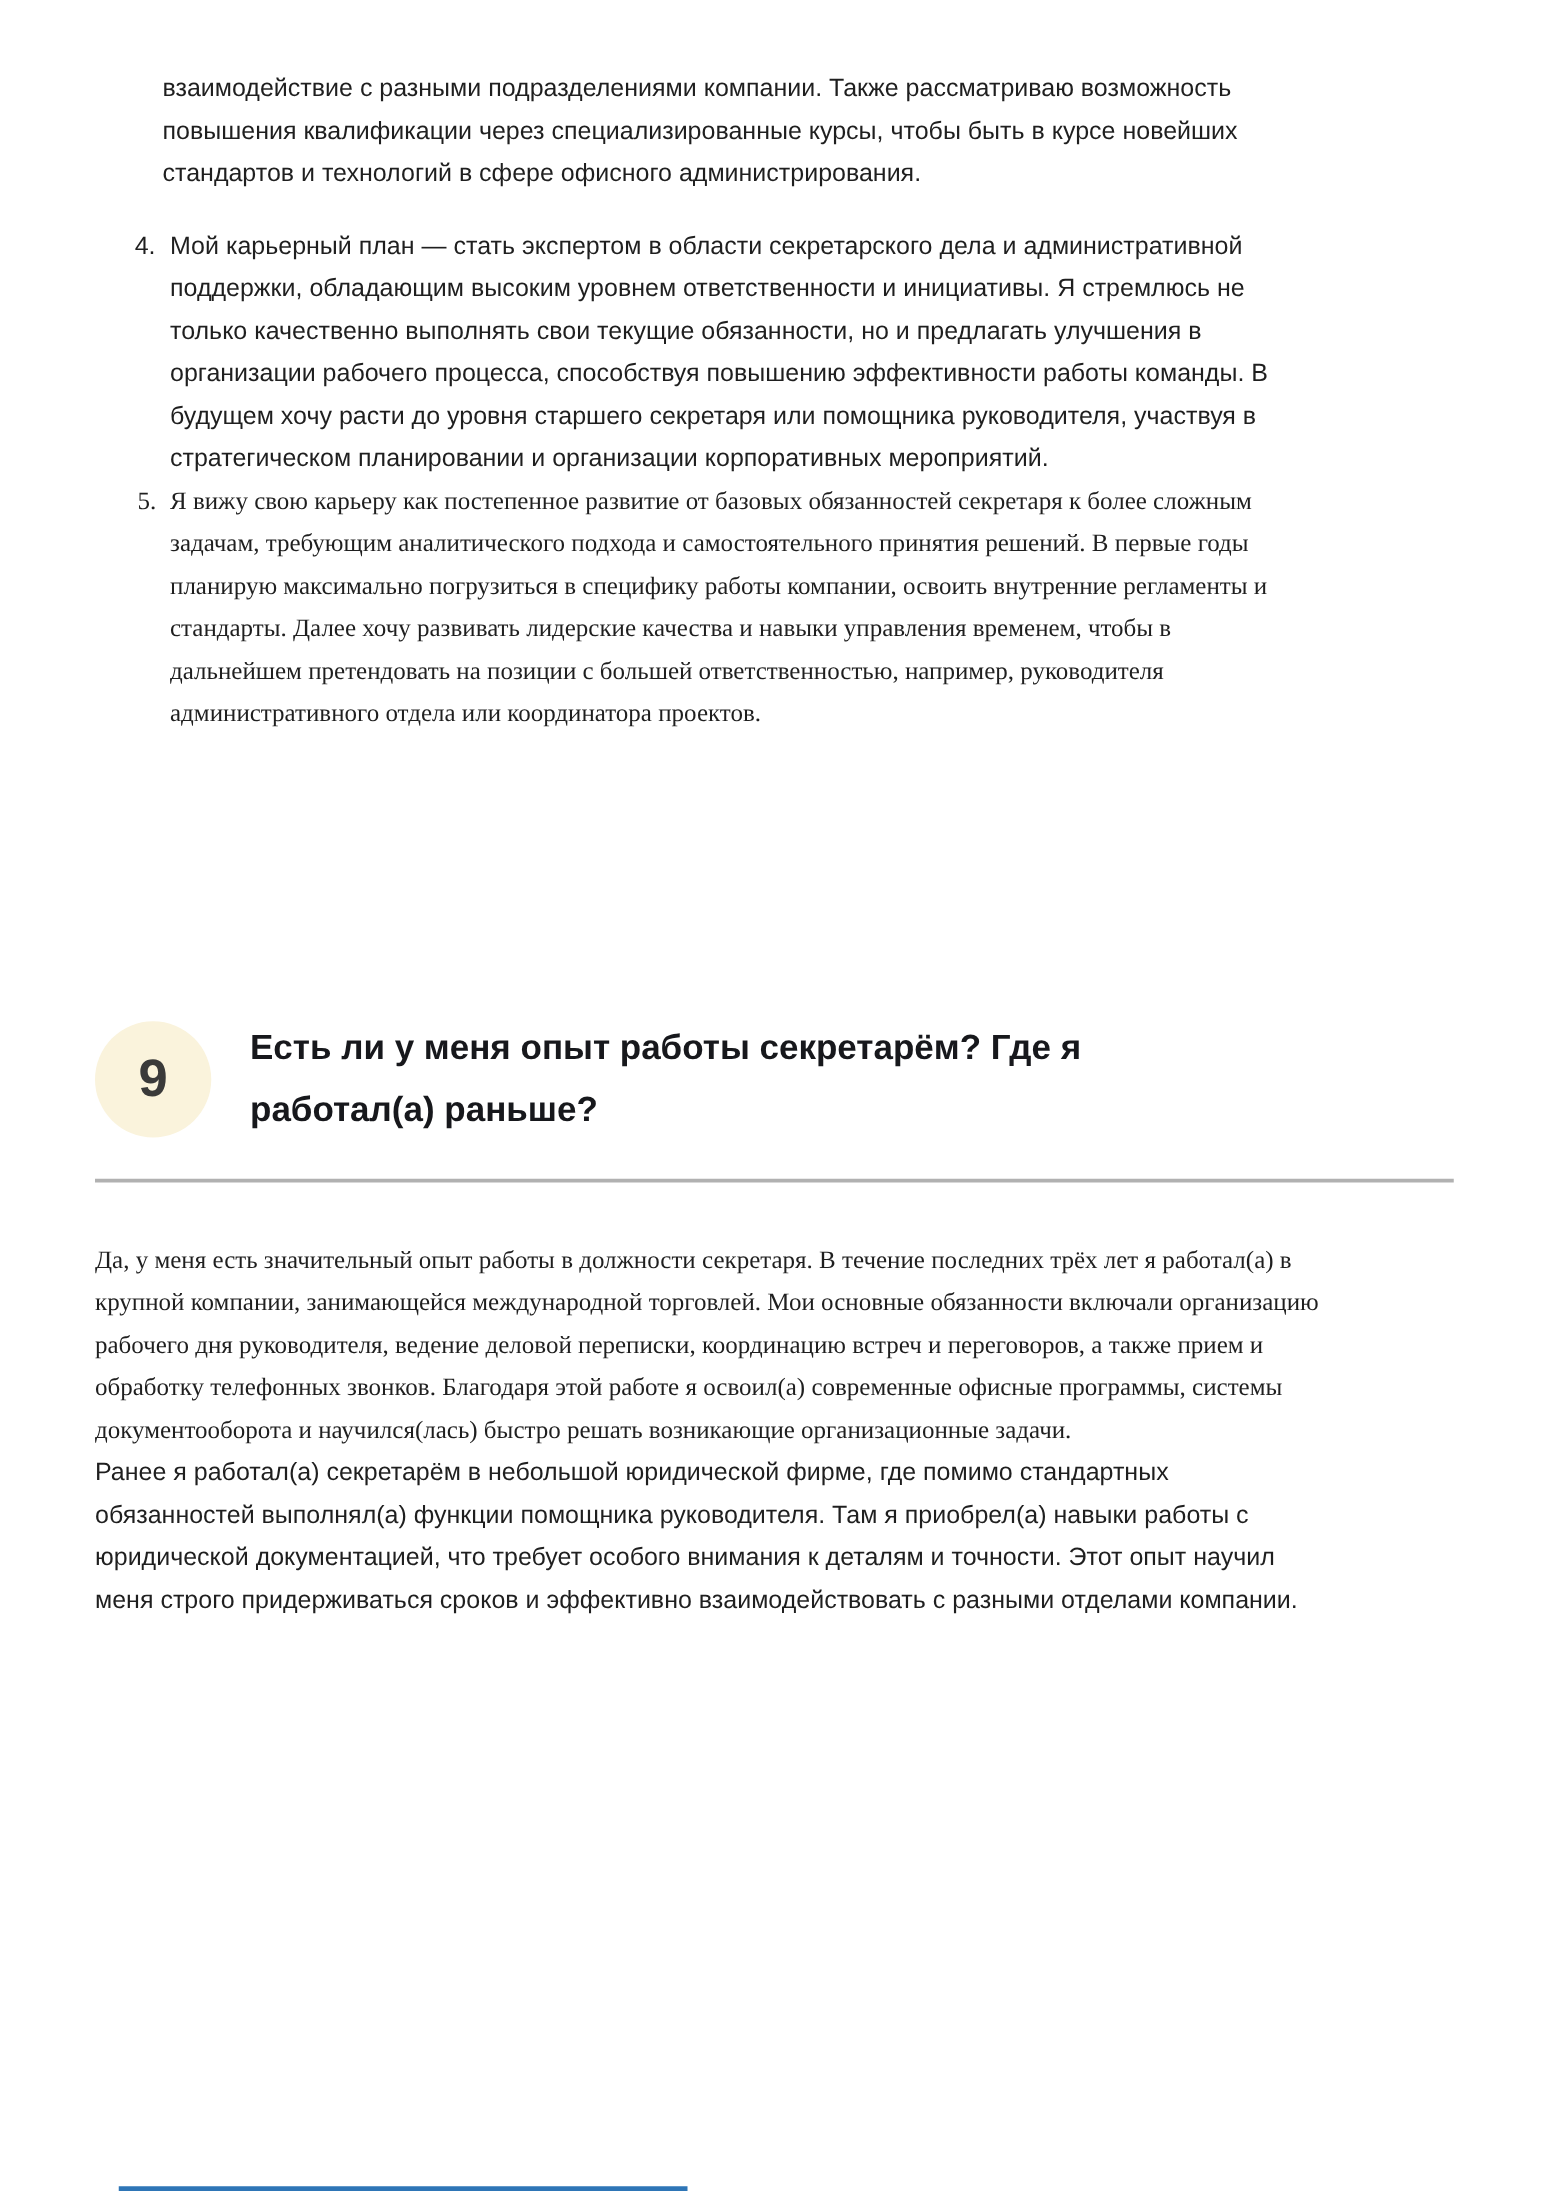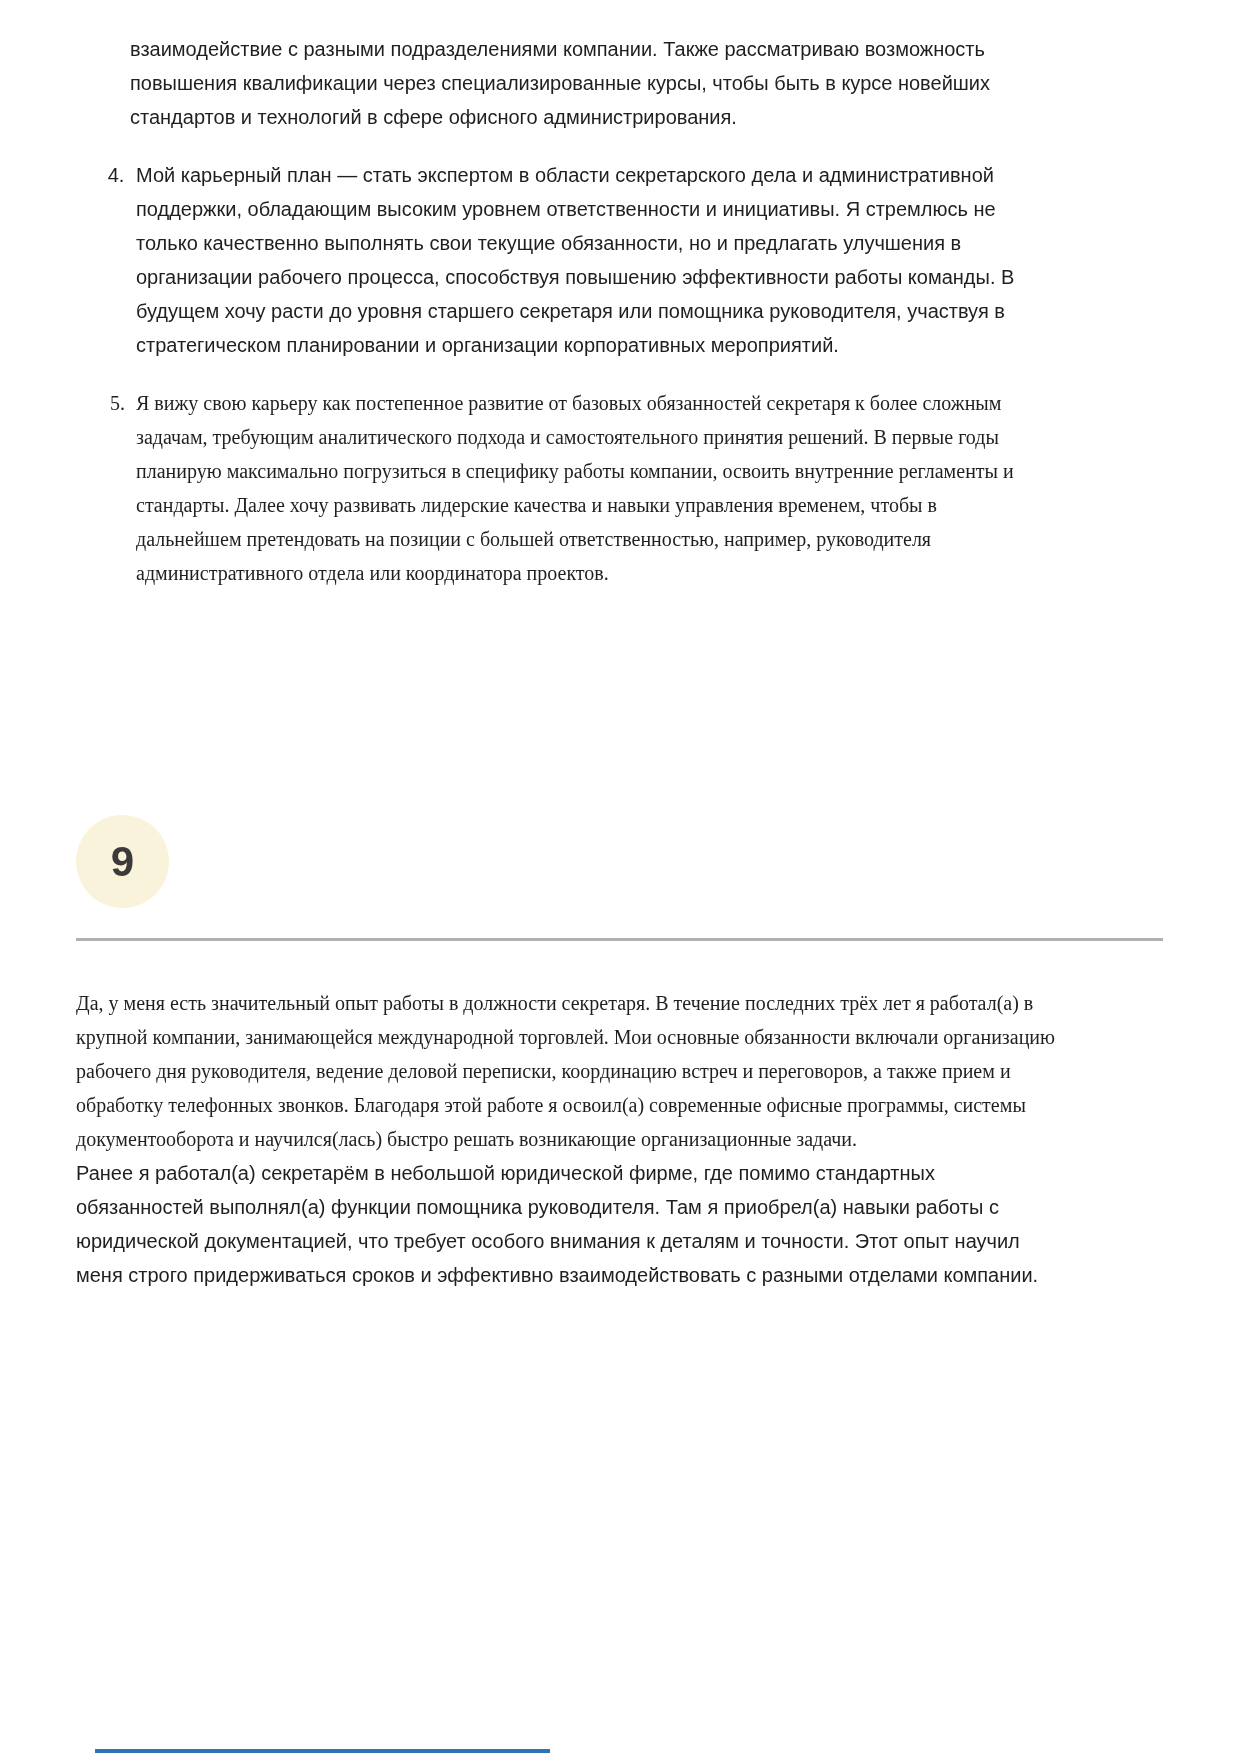--- a/index.html
+++ b/index.html
@@ -9,21 +9,21 @@
   }
   body {
     width: 1239px;
     height: 1753px;
     position: relative;
     overflow: hidden;
     font-family: "Liberation Sans", "DejaVu Sans", sans-serif;
     color: #1f1f1f;
   }
   .content {
-    padding: 32px 76px 0 76px;
+    padding: 54px 76px 0 76px;
   }
   p.body-text {
     font-size: 20px;
     line-height: 34px;
     margin: 0;
     max-width: 990px;
     color: #1f1f1f;
   }
   p.continuation {
     margin-left: 54px;
@@ -33,21 +33,20 @@
   ol.qa-list {
     margin: 0;
     padding-left: 54px;
     font-size: 20px;
     line-height: 34px;
     color: #1f1f1f;
   }
   ol.qa-list > li {
     padding-left: 6px;
     max-width: 905px;
-    margin-bottom: 24px;
   }
   ol.qa-list > li:last-child { margin-bottom: 0; font-family: Liberation Serif, serif; }
 
   .section-header {
     margin-top: 225px;
     display: flex;
     align-items: center;
   }
   .badge {
     flex: 0 0 auto;
@@ -101,20 +100,21 @@
 
   <ol class="qa-list" start="4">
     <li>Мой карьерный план — стать экспертом в области секретарского дела и административной поддержки, обладающим высоким уровнем ответственности и инициативы. Я стремлюсь не только качественно выполнять свои текущие обязанности, но и предлагать улучшения в организации рабочего процесса, способствуя повышению эффективности работы команды. В будущем хочу расти до уровня старшего секретаря или помощника руководителя, участвуя в стратегическом планировании и организации корпоративных мероприятий.</li>
     <li>Я вижу свою карьеру как постепенное развитие от базовых обязанностей секретаря к более сложным задачам, требующим аналитического подхода и самостоятельного принятия решений. В первые годы планирую максимально погрузиться в специфику работы компании, освоить внутренние регламенты и стандарты. Далее хочу развивать лидерские качества и навыки управления временем, чтобы в дальнейшем претендовать на позиции с большей ответственностью, например, руководителя административного отдела или координатора проектов.</li>
   </ol>
 
   <div class="section-header">
     <div class="badge">
       <span>9</span>
     </div>
+    <h2 class="section-title">Есть ли у меня опыт работы секретарём? Где я работал(а) раньше?</h2>
   </div>
 
   <hr class="divider">
 
   <p class="body-text after-divider">Да, у меня есть значительный опыт работы в должности секретаря. В течение последних трёх лет я работал(а) в крупной компании, занимающейся международной торговлей. Мои основные обязанности включали организацию рабочего дня руководителя, ведение деловой переписки, координацию встреч и переговоров, а также прием и обработку телефонных звонков. Благодаря этой работе я освоил(а) современные офисные программы, системы документооборота и научился(лась) быстро решать возникающие организационные задачи.</p>
 
   <p class="body-text para-gap">Ранее я работал(а) секретарём в небольшой юридической фирме, где помимо стандартных обязанностей выполнял(а) функции помощника руководителя. Там я приобрел(а) навыки работы с юридической документацией, что требует особого внимания к деталям и точности. Этот опыт научил меня строго придерживаться сроков и эффективно взаимодействовать с разными отделами компании.</p>
 
 </div>
 

